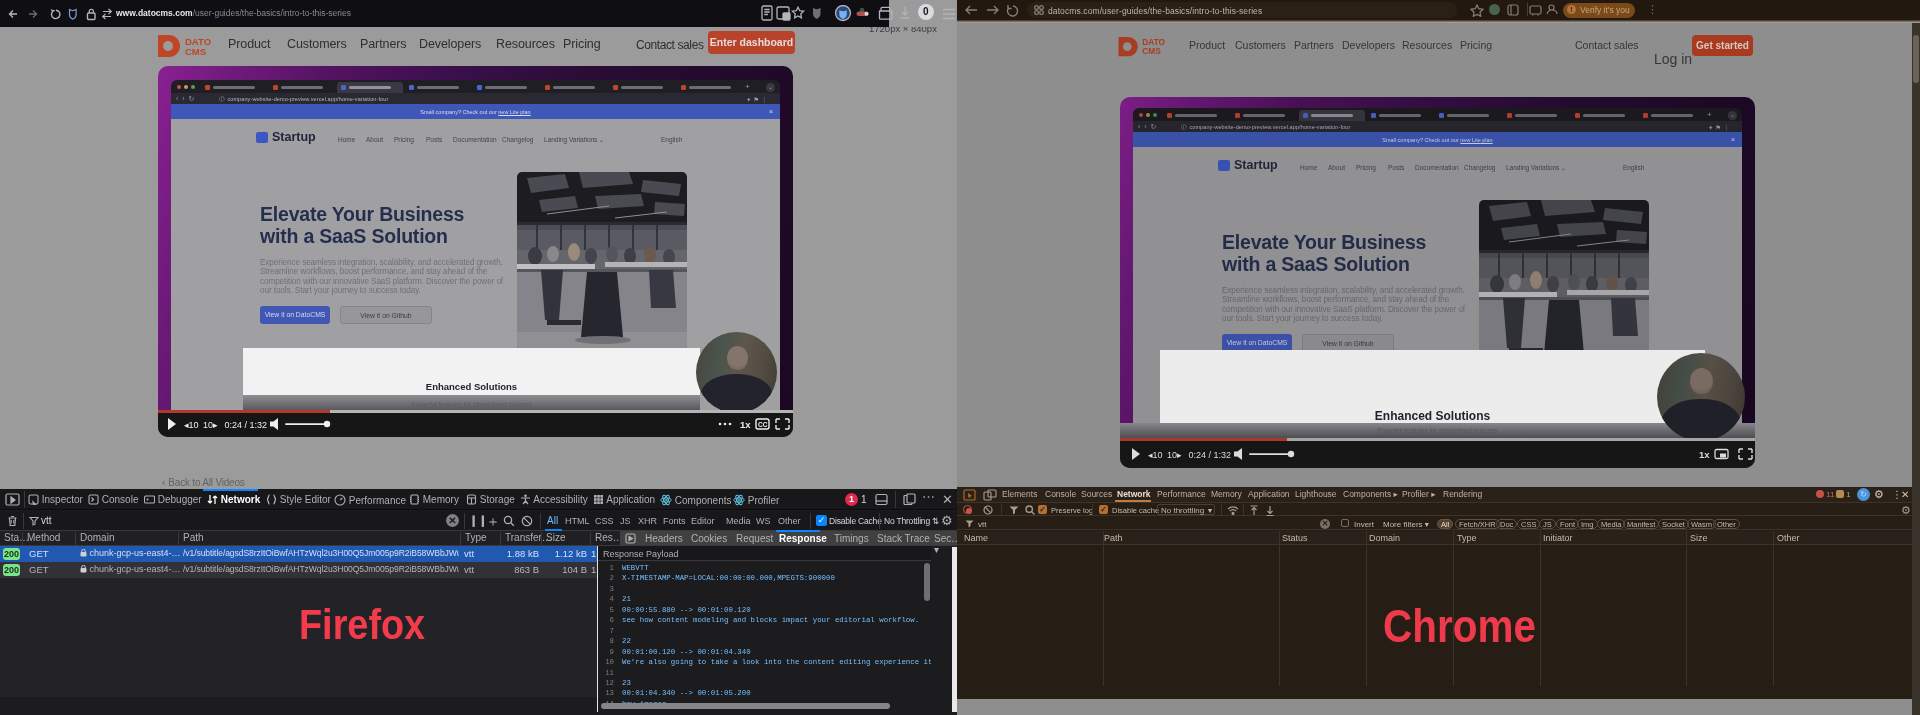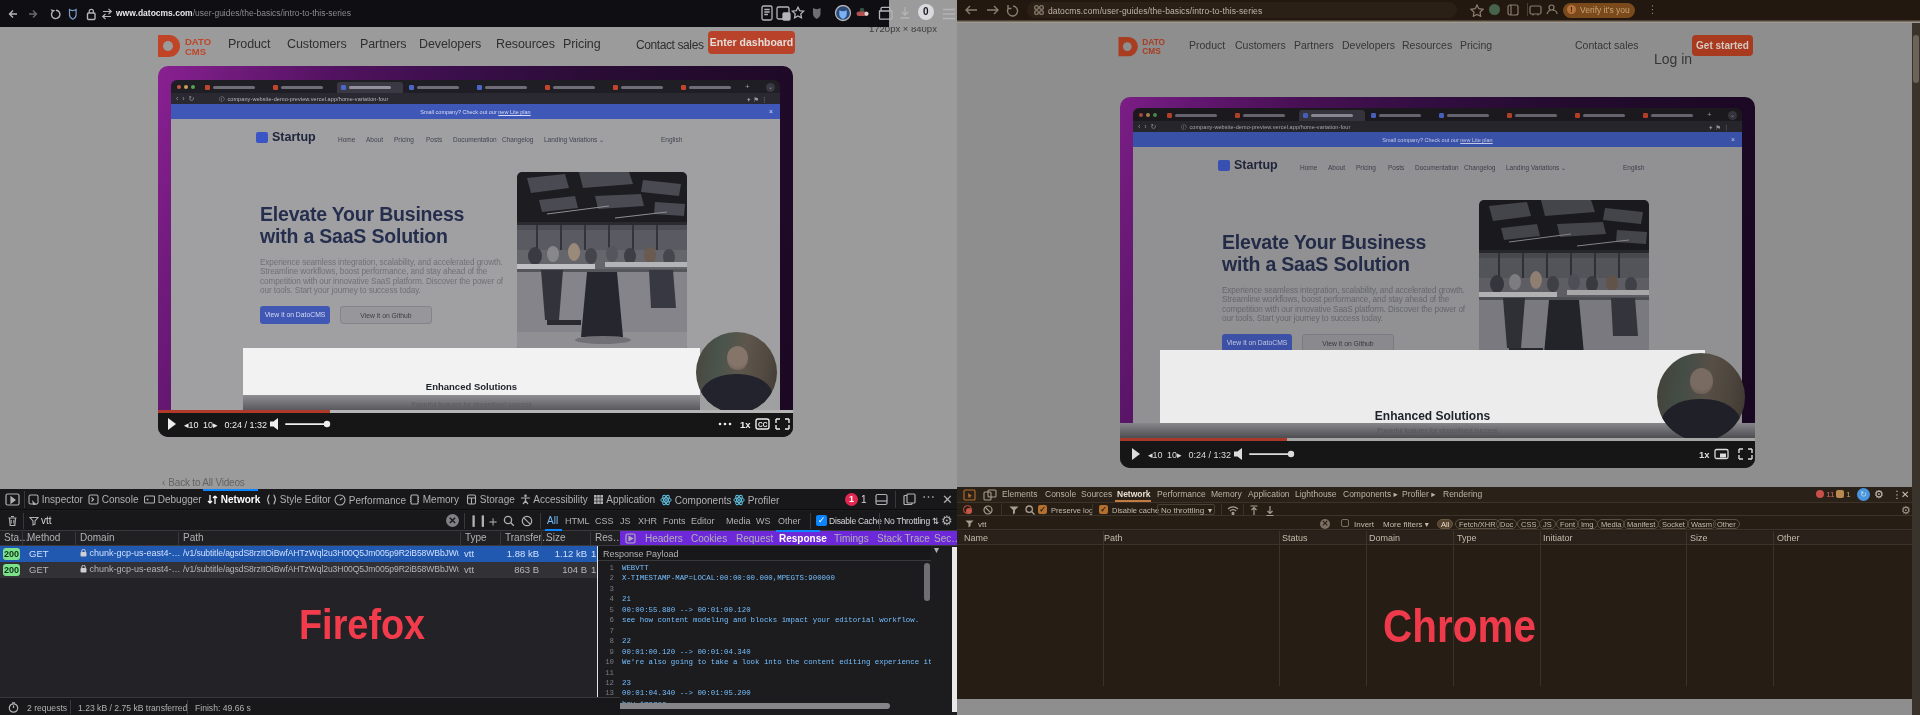--- a/index.html
+++ b/index.html
@@ -430,21 +430,21 @@
         <span class="abs" style="left:546px;top:1px">Size</span>
         <span class="abs" style="left:595px;top:1px">Res…</span>
         <div class="abs" style="left:22px;top:1px;width:1px;height:13px;background:#38383d"></div>
         <div class="abs" style="left:75px;top:1px;width:1px;height:13px;background:#38383d"></div>
         <div class="abs" style="left:178px;top:1px;width:1px;height:13px;background:#38383d"></div>
         <div class="abs" style="left:460px;top:1px;width:1px;height:13px;background:#38383d"></div>
         <div class="abs" style="left:500px;top:1px;width:1px;height:13px;background:#38383d"></div>
         <div class="abs" style="left:541px;top:1px;width:1px;height:13px;background:#38383d"></div>
         <div class="abs" style="left:590px;top:1px;width:1px;height:13px;background:#38383d"></div>
       </div>
-      <div class="abs" style="left:620px;top:42px;width:337px;height:15px;background:#6d28d9;border-bottom:1px solid #38383d;font-size:10px;color:#b1b1b3">
+      <div class="abs" style="left:620px;top:42px;width:337px;height:15px;background:#404040;border-bottom:1px solid #38383d;font-size:10px;color:#b1b1b3">
         <div class="abs" style="left:156px;top:-1px;width:44px;height:2px;background:#0a84ff"></div>
         <svg class="abs" style="left:5px;top:2px" width="11" height="11" viewBox="0 0 11 11" fill="none" stroke="#b1b1b3" stroke-width="1.1">
             <rect x="1" y="1" width="9" height="9" rx="1.5"></rect>
             <path d="M4 3.5l3.5 2L4 7.5z" fill="#b1b1b3"></path>
           </svg>
         <span class="abs" style="left:25px;top:1.5px">Headers</span>
         <span class="abs" style="left:71px;top:1.5px">Cookies</span>
         <span class="abs" style="left:116px;top:1.5px">Request</span>
         <span class="abs" style="left:159px;top:1.5px;color:#fff;font-weight:bold">Response</span>
         <span class="abs" style="left:214px;top:1.5px">Timings</span>
@@ -511,31 +511,20 @@
 We're also going to take a look into the content editing experience it…
 
 23
 00:01:04.340 --&gt; 00:01:05.200
 how images</div>
         </div>
         <div class="abs" style="left:3px;top:157px;width:289px;height:6px;border-radius:3px;background:#85858a"></div>
         <div class="abs" style="left:326px;top:17px;width:6px;height:38px;border-radius:3px;background:#6e6e73"></div>
       </div>
 
-      <div class="abs" style="left:0;top:208px;width:620px;height:18px;background:#18181b;border-top:1px solid #38383d;font-size:8.6px;color:#b1b1b3">
-        <svg class="abs" style="left:8px;top:4px" width="11" height="11" viewBox="0 0 11 11" fill="none" stroke="#b1b1b3" stroke-width="1.2">
-            <circle cx="5.5" cy="6" r="4.2"></circle>
-            <path d="M5.5 6V3.5M4 .8h3"></path>
-          </svg>
-        <span class="abs" style="left:27px;top:4.5px">2 requests</span>
-        <div class="abs" style="left:70px;top:2px;width:1px;height:14px;background:#38383d"></div>
-        <span class="abs" style="left:78px;top:4.5px">1.23 kB / 2.75 kB transferred</span>
-        <div class="abs" style="left:187px;top:2px;width:1px;height:14px;background:#38383d"></div>
-        <span class="abs" style="left:195px;top:4.5px">Finish: 49.66 s</span>
-      </div>
       </div>
     <div class="bigred" style="left:299px;top:603px;font-size:43px;line-height:43px;transform:scaleX(0.88);transform-origin:0 0">Firefox</div>
 
     <div class="abs" style="left:952px;top:547px;width:5px;height:165px;background:#e9e9e9"></div>
   </div>
 
   <div id="cr">
     <div id="cr-toolbar">
       <svg class="abs" style="left:5px;top:2px" width="75" height="16" viewBox="0 0 75 16" fill="none" stroke="#8a7d6e" stroke-width="1.4">
         <path d="M4 8h11M8 4l-4 4 4 4"></path>

